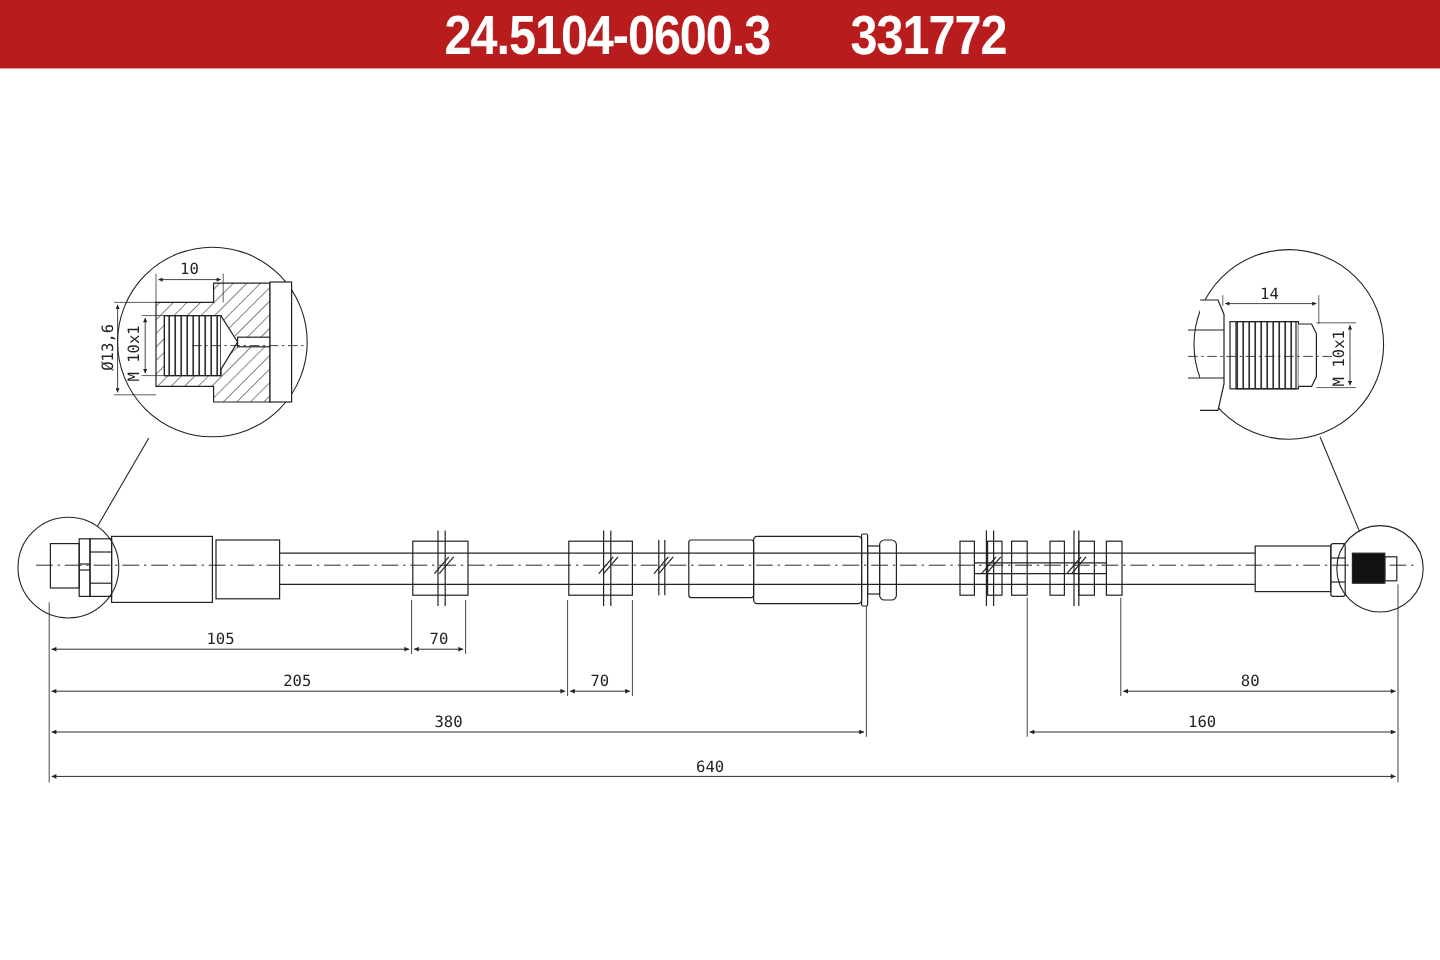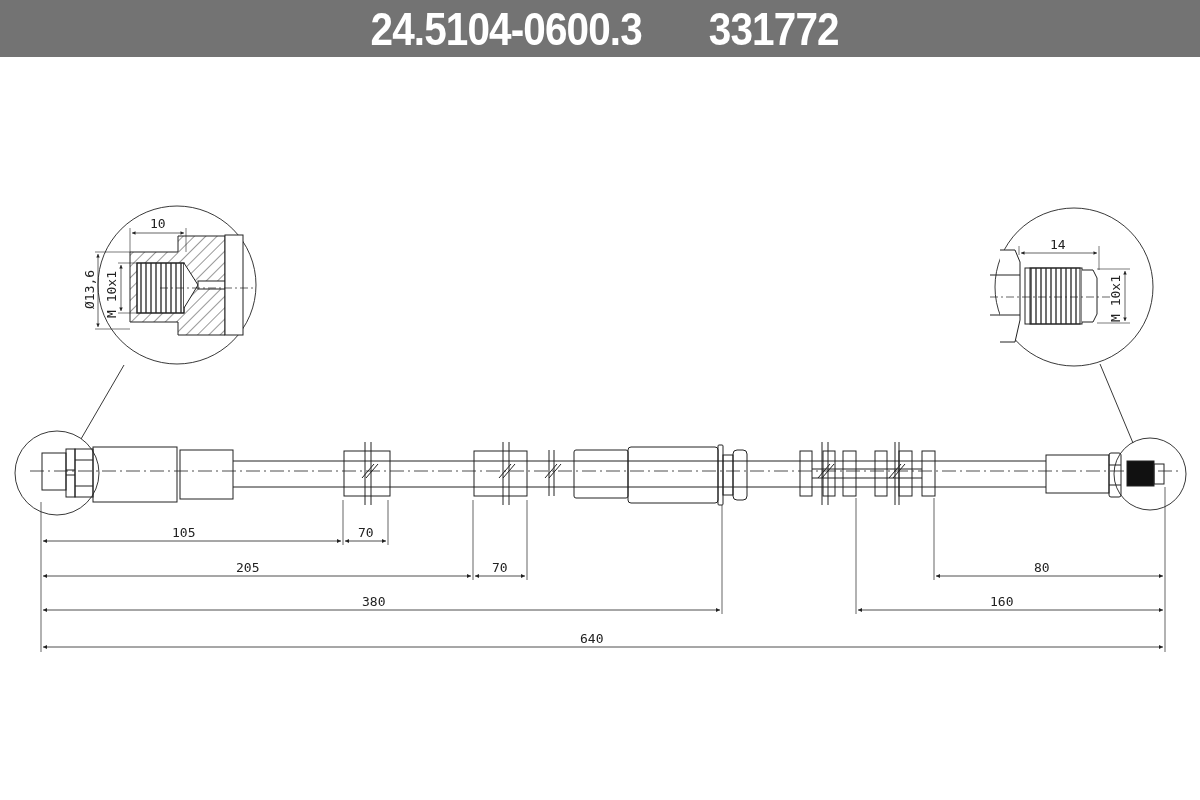--- a/index.html
+++ b/index.html
@@ -1,17 +1,17 @@
 <!DOCTYPE html>
 <html><head>
 <meta charset="utf-8">
 <style>
   html, body { margin: 0; padding: 0; }
   body { width: 1200px; height: 800px; background: #ffffff; overflow: hidden; position: relative; font-family: "Liberation Sans", sans-serif; }
-  .title-bar { position: absolute; left: 0; top: 0; width: 1200px; height: 57px; background: #737373; display: flex; align-items: center; justify-content: center; }
+  .title-bar { position: absolute; left: 0; top: 0; width: 1200px; height: 57px; background: #b91c1c; display: flex; align-items: center; justify-content: center; }
   .title-bar span { color: #ffffff; font-family: "Liberation Sans", sans-serif; font-weight: bold; font-size: 46px; letter-spacing: -1px; transform: scaleX(0.88); display: inline-block; }
   .title-bar .gap { width: 40px; }
   svg.drawing { position: absolute; left: 0; top: 57px; }
   svg text { font-family: "DejaVu Sans Mono", monospace; font-size: 13px; fill: #222; }
 </style>
 </head>
 <body>
 
 <div class="title-bar">
   <span>24.5104-0600.3</span>

